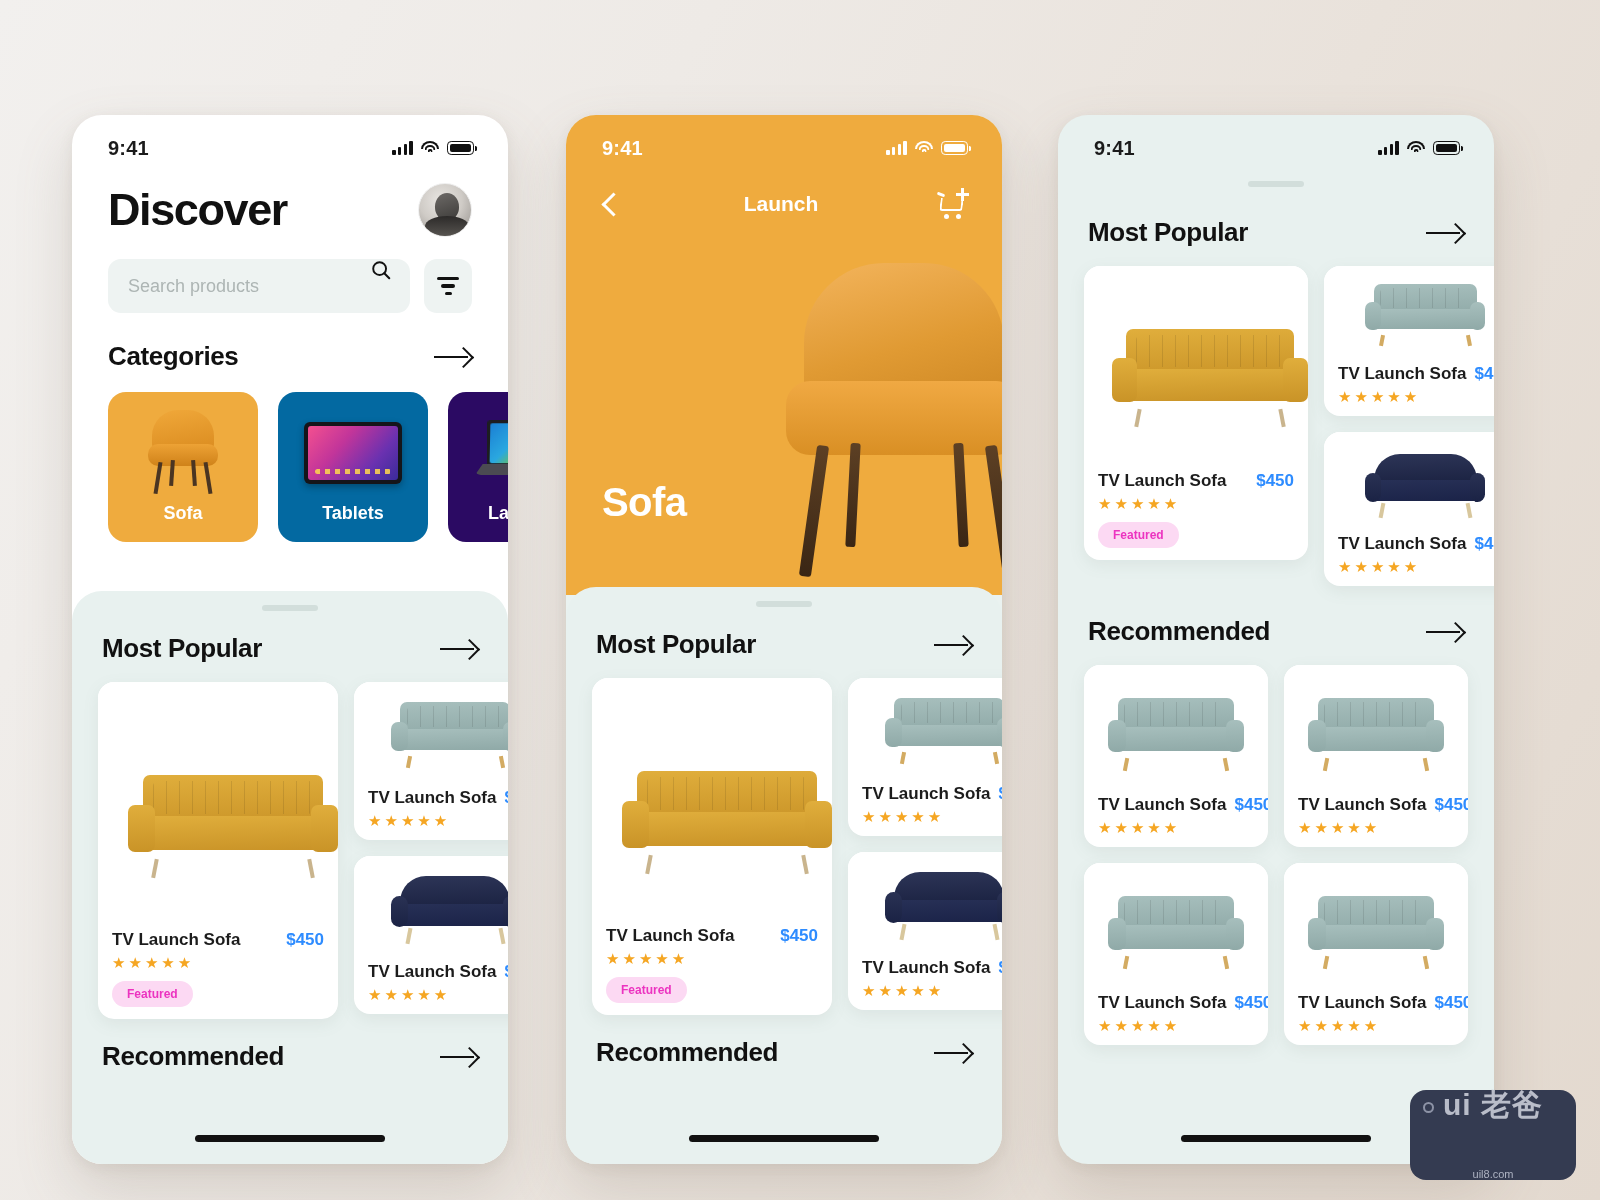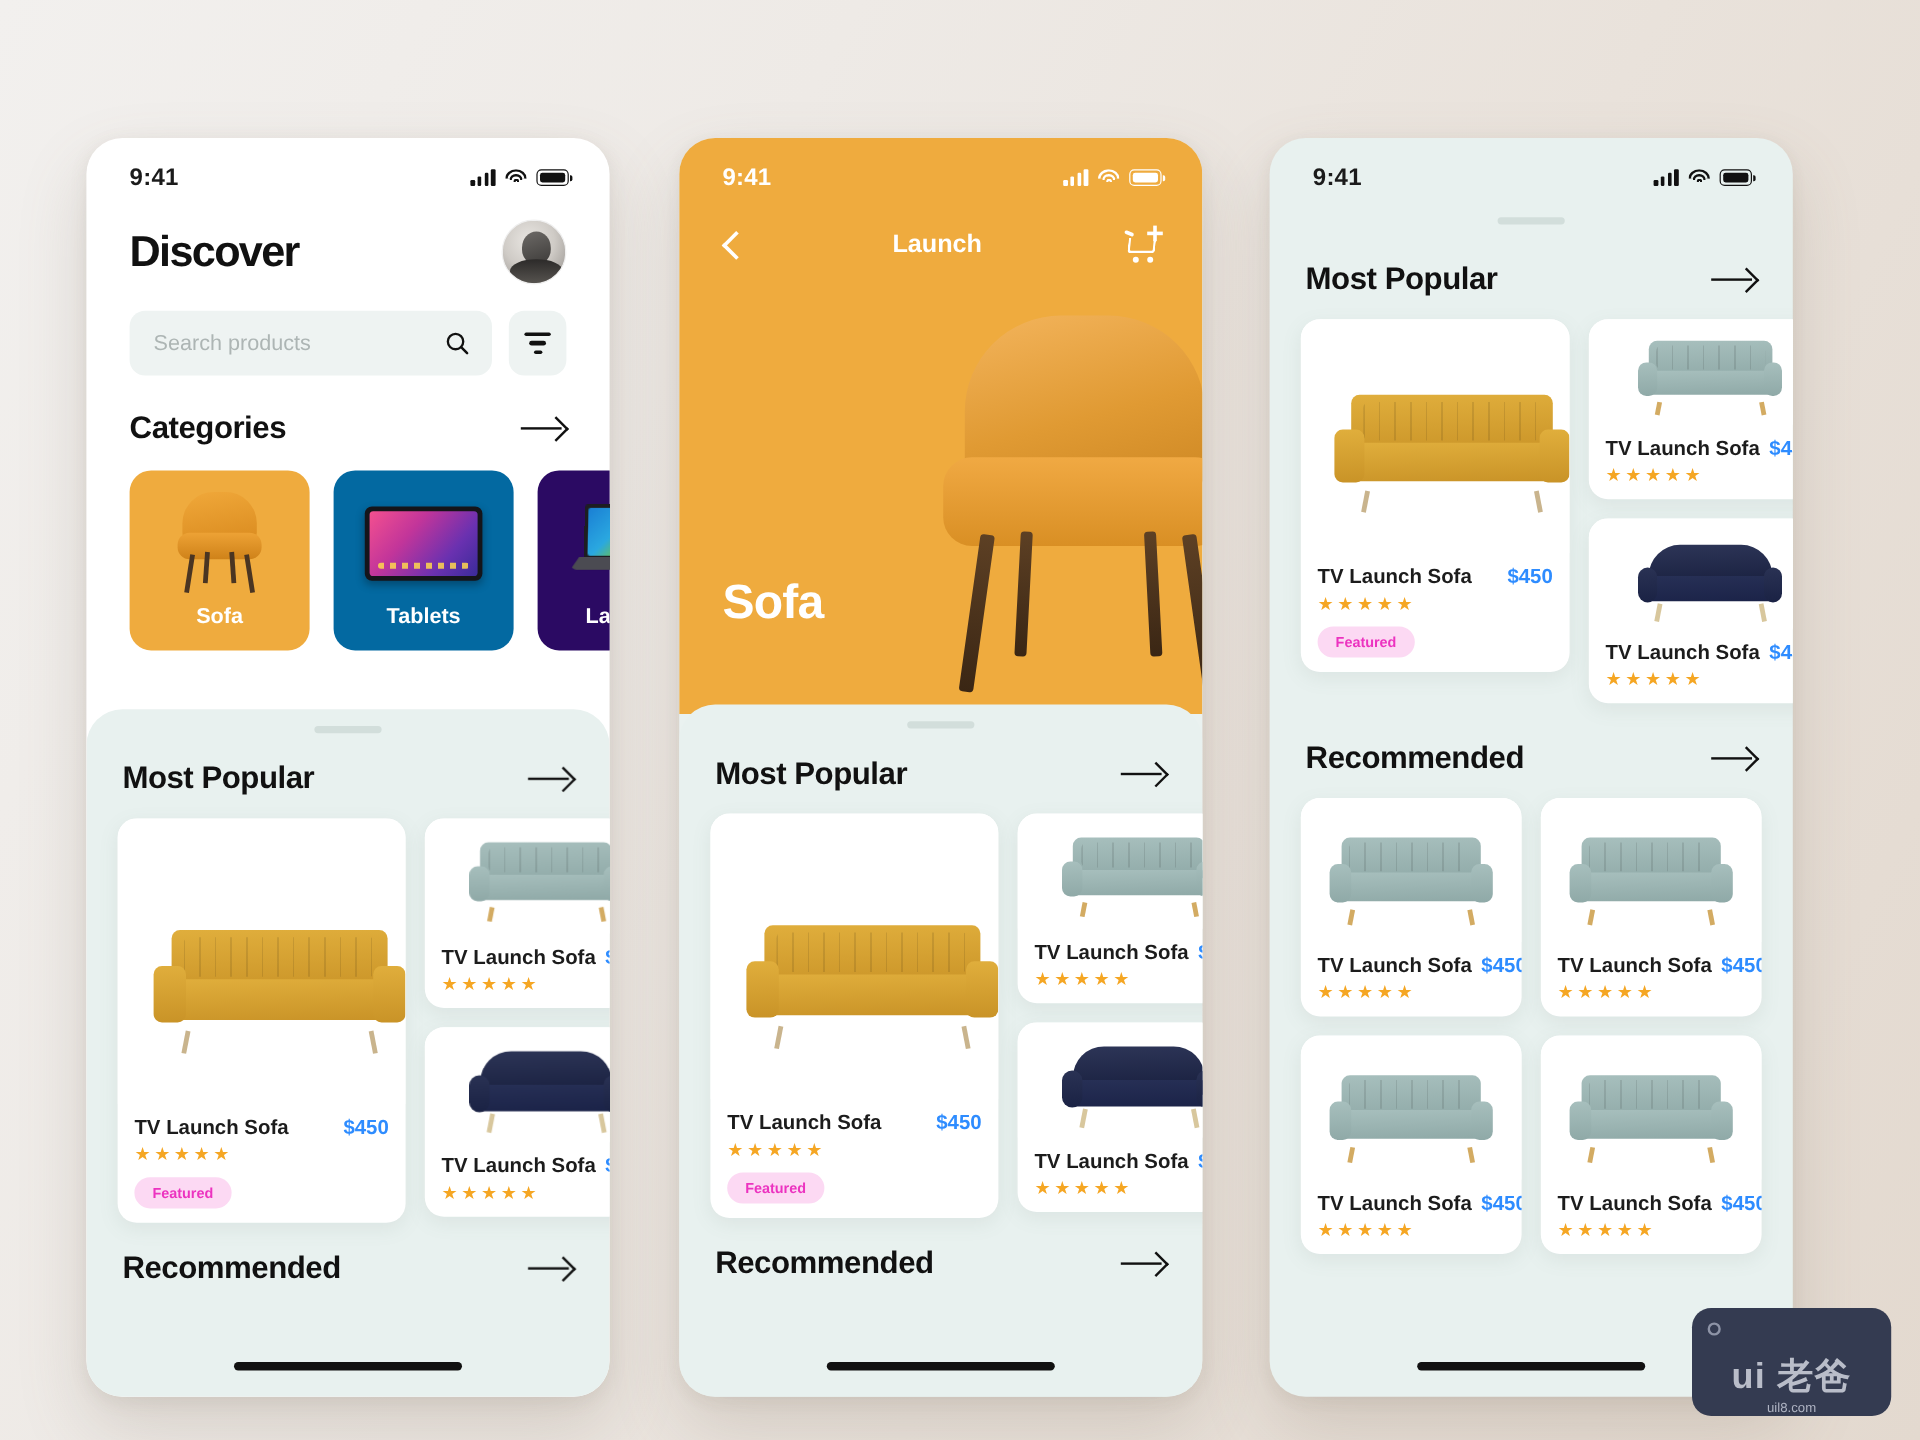--- a/index.html
+++ b/index.html
@@ -46,35 +46,35 @@
   .wifi { width: 18px; height: 14px; position: relative; }
   .wifi b { position: absolute; left: 50%; transform: translateX(-50%); border: 2.2px solid #111; border-bottom: none;
             border-radius: 50% 50% 0 0 / 100% 100% 0 0; }
   .wifi b:nth-child(1){ width: 18px; height: 8px; top: 0; }
   .wifi b:nth-child(2){ width: 11px; height: 5.2px; top: 4px; }
   .wifi b:nth-child(3){ width: 4.6px; height: 3px; top: 8.4px; border-width: 2px; }
   .light .wifi b { border-color: #fff; }
 
   
   .p1-head { padding: 14px 36px 0; display: flex; align-items: center; justify-content: space-between; }
-  .p1-title { font-size: 36px; font-weight: 700; letter-spacing: -1.4px; color: #111; }
+  .p1-title { font-size: 45px; font-weight: 700; letter-spacing: -1.4px; color: #111; }
   .avatar {
     width: 54px; height: 54px; border-radius: 50%; overflow: hidden; flex: none;
     background: radial-gradient(circle at 42% 32%, #e9e6e2 0%, #cfcbc6 46%, #8e8a86 100%);
     position: relative; border: 1.5px solid #efefef;
   }
   .avatar::before { content:''; position:absolute; left:16px; top:9px; width:24px; height:27px; border-radius:50% 50% 45% 45%;
      background: linear-gradient(160deg,#6d6a67,#3d3b39); }
   .avatar::after { content:''; position:absolute; left:6px; bottom:0; width:44px; height:20px; border-radius:50% 50% 0 0;
      background: linear-gradient(180deg,#2c2a29,#56534f); }
 
   .searchrow { padding: 22px 36px 0; display: flex; gap: 14px; }
   .searchbox {
     flex: 1; height: 54px; background: #eef3f2; border-radius: 13px;
-    display: flex; align-items: center; padding: 0 18px 0 20px; gap: 10px;
+    display: flex; padding: 0 18px 0 20px; gap: 10px;
   }
   .searchbox input {
     flex: 1; border: none; outline: none; background: transparent;
     font-family: "Liberation Sans", sans-serif; font-size: 18px; color: #3a3a3a;
   }
   .searchbox input::placeholder { color: #adb5b4; }
   .filterbtn { width: 54px; height: 54px; background: #eef3f2; border-radius: 13px;
                display: flex; flex-direction: column; align-items: center; justify-content: center; gap: 4px; cursor: pointer; }
   .filterbtn i { display: block; height: 3.4px; background: #111; border-radius: 2px; }
   .filterbtn i:nth-child(1){ width: 22px; } .filterbtn i:nth-child(2){ width: 14px; } .filterbtn i:nth-child(3){ width: 7px; }
@@ -191,21 +191,21 @@
   .hero-chair .lg.d { right:66px; top:180px; width:10px; height:104px; transform: rotate(-3deg); }
 
   
   .home-ind { position: absolute; left: 50%; transform: translateX(-50%); bottom: 22px;
      width: 190px; height: 7px; border-radius: 5px; background: #111; z-index: 40; }
 
   .overflow-title { font-size: 26px; font-weight: 700; color: #111; letter-spacing: -.4px; }
 
   
   .wm { position: absolute; right: 24px; bottom: 20px; width: 166px; height: 90px; border-radius: 16px;
-        background: #343b51; display: flex; flex-direction: column; align-items: center; justify-content: flex-end; }
+        background: #343b51; display: flex; flex-direction: column; align-items: center; justify-content: space-between; }
   .wm .dot { position: absolute; left: 13px; top: 12px; width: 11px; height: 11px; border-radius: 50%; border: 2px solid #8d93a6; }
   .wm .big { font-size: 30px; font-weight: 700; color: #b9bdc9; letter-spacing: 1px; line-height: 1; }
   .wm .sml { font-size: 11px; color: #aeb3c2; margin-top: 5px; }
 </style>
 </head>
 <body>
 
 <div class="phone" id="phone1">
 
   <div class="statusbar">

